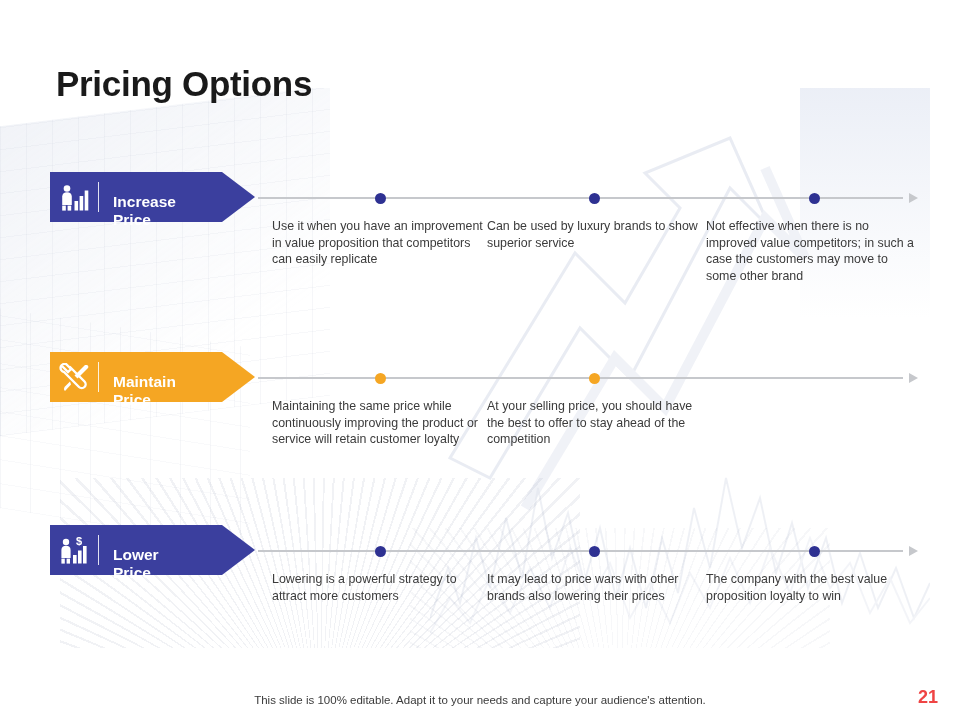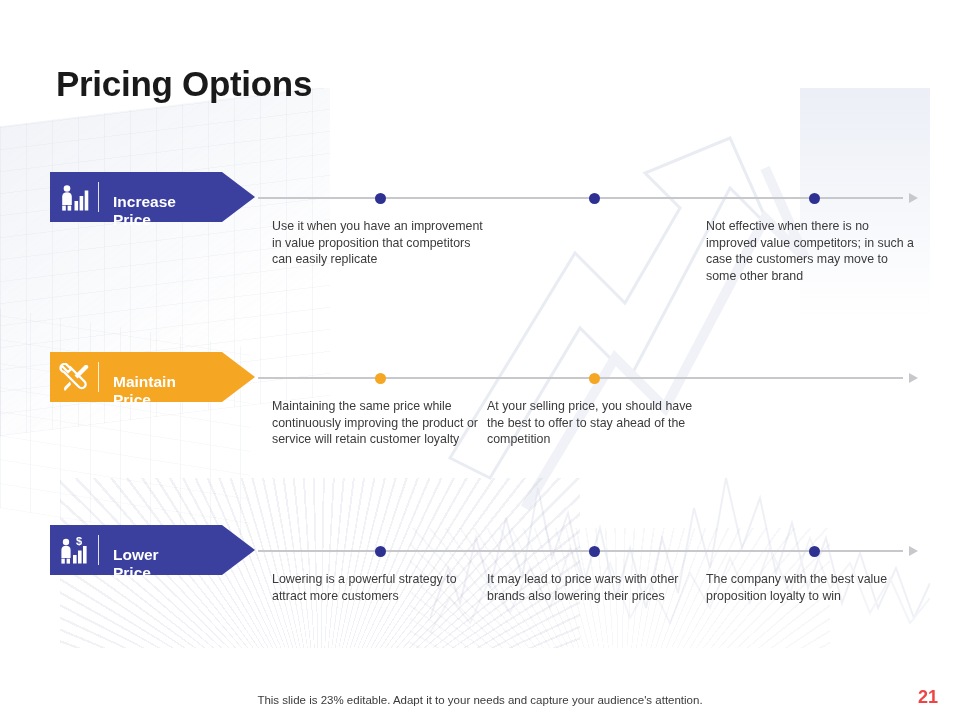--- a/index.html
+++ b/index.html
@@ -300,20 +300,21 @@
 
     <div class="track">
       <div class="track-line"></div>
       <div class="track-arrow"></div>
       <div class="dot d1" style="background:#2e3192"></div>
       <div class="dot d2" style="background:#2e3192"></div>
       <div class="dot d3" style="background:#2e3192"></div>
     </div>
 
     <div class="col c1">Use it when you have an improvement in value proposition that competitors can easily replicate</div>
+    <div class="col c2">Can be used by luxury brands to show superior service</div>
     <div class="col c3">Not effective when there is no improved value competitors; in such a case the customers may move to some other brand</div>
   </div>
 
   <div class="row row-2">
     <div class="label-block">
       <svg class="label-arrow" viewBox="0 0 205 50" preserveAspectRatio="none">
         <path d="M0,0 L172,0 L205,25 L172,50 L0,50 Z" fill="#f5a623"></path>
       </svg>
       <div class="label-icon">
         <svg width="30" height="28" viewBox="0 0 30 28">
@@ -370,15 +371,15 @@
       <div class="dot d1" style="background:#2e3192"></div>
       <div class="dot d2" style="background:#2e3192"></div>
       <div class="dot d3" style="background:#2e3192"></div>
     </div>
 
     <div class="col c1">Lowering is a powerful strategy to attract more customers</div>
     <div class="col c2">It may lead to price wars with other brands also lowering their prices</div>
     <div class="col c3">The company with the best value proposition loyalty to win</div>
   </div>
 
-  <div class="footer-note">This slide is 23% editable. Adapt it to your needs and capture your audience's attention.</div>
+  <div class="footer-note">This slide is 100% editable. Adapt it to your needs and capture your audience's attention.</div>
   <div class="page-number">21</div>
 </div>
 
 </body></html>

